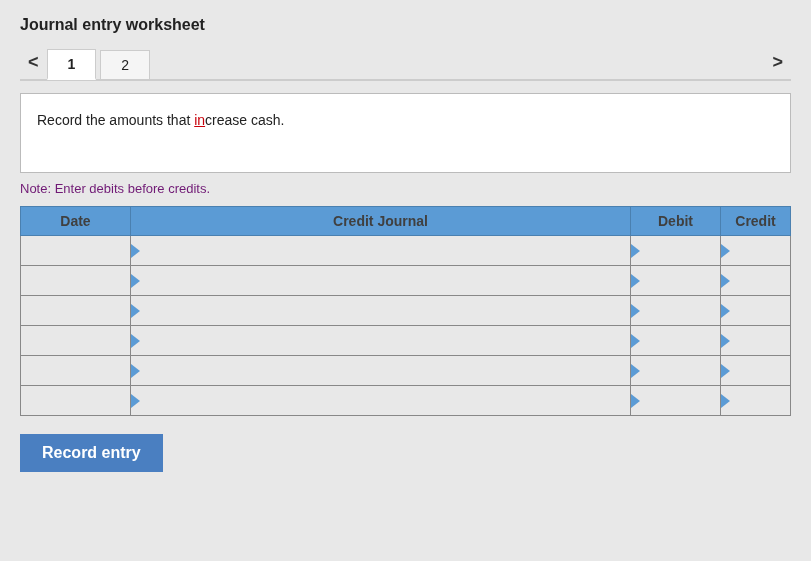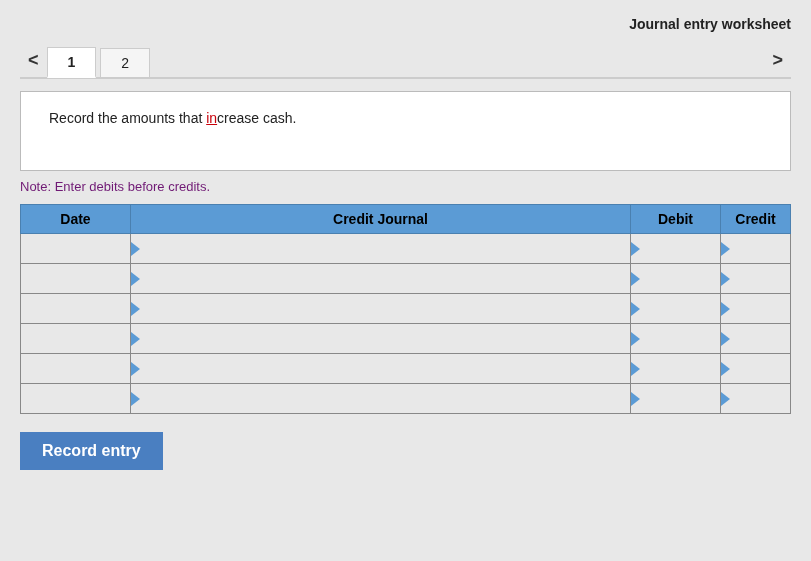--- a/index.html
+++ b/index.html
@@ -6,24 +6,23 @@
     body {
       background: #e8e8e8;
       font-family: Arial, sans-serif;
       font-size: 14px;
       color: #222;
       width: 811px;
       min-height: 561px;
       padding: 16px 20px;
     }
     .page-title {
-      font-size: 14px;
+      font-size: 16px;
       font-weight: bold;
       margin-bottom: 12px;
-      text-align: right;
     }
     .tabs-row {
       display: flex;
       align-items: center;
       margin-bottom: 12px;
       border-bottom: 2px solid #ccc;
       position: relative;
     }
     .tab-nav-btn {
       background: none;
@@ -47,21 +46,21 @@
     }
     .tab.active {
       background: #fff;
       border-bottom: 2px solid #fff;
       font-weight: bold;
     }
     .tab-spacer { flex: 1; }
     .instruction-box {
       border: 1px solid #bbb;
       background: #fff;
-      padding: 18px 28px;
+      padding: 18px 16px;
       min-height: 80px;
       margin-bottom: 8px;
     }
     .instruction-text {
       font-size: 14px;
     }
     .instruction-text .highlight {
       color: #c8000a;
       text-decoration: underline;
     }
@@ -70,21 +69,21 @@
       font-size: 13px;
       margin-bottom: 10px;
     }
     .journal-table {
       width: 100%;
       border-collapse: collapse;
       margin-bottom: 18px;
     }
     .journal-table th {
       background: #5b9bd5;
-      color: #000000;
+      color: #404040;
       border: 1px solid #4a80b0;
       padding: 6px 8px;
       text-align: center;
       font-weight: bold;
     }
     .journal-table td {
       border: 1px solid #888;
       padding: 0;
       height: 30px;
       position: relative;

